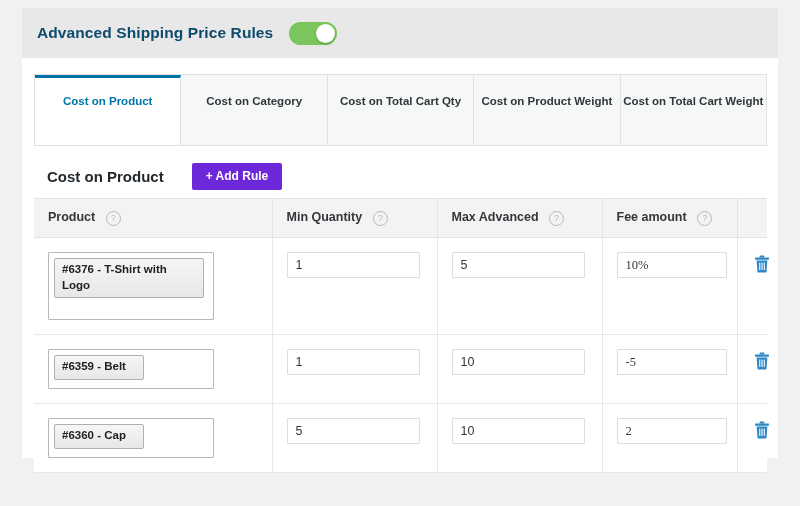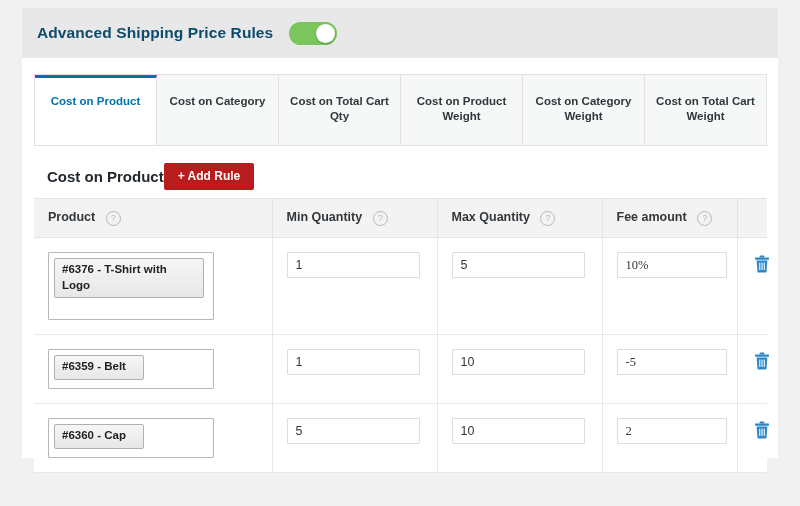--- a/index.html
+++ b/index.html
@@ -117,22 +117,22 @@
     align-items: center;
     padding-left: 13px;
     box-sizing: border-box;
   }
   .section-title {
     font-size: 15px;
     font-weight: bold;
     color: #23282d;
   }
   .add-rule-btn {
-    margin-left: 0;
-    background: #b91c1c;
+    margin-left: 28px;
+    background: #6d28d9;
     color: #ffffff;
     font-size: 12px;
     font-weight: bold;
     padding: 7px 14px 8px 14px;
     border: none;
     border-radius: 2px;
     cursor: pointer;
     font-family: "Liberation Sans", sans-serif;
     line-height: 1;
   }
@@ -258,23 +258,20 @@
         <span>Cost on Product</span>
       </div>
       <div class="tab">
         <span>Cost on Category</span>
       </div>
       <div class="tab">
         <span>Cost on Total Cart Qty</span>
       </div>
       <div class="tab">
         <span>Cost on Product Weight</span>
-      </div>
-      <div class="tab">
-        <span>Cost on Category Weight</span>
       </div>
       <div class="tab">
         <span>Cost on Total Cart Weight</span>
       </div>
     </div>
 
     <div class="section-head">
       <span class="section-title">Cost on Product</span>
       <button class="add-rule-btn">+ Add Rule</button>
     </div>
@@ -291,21 +288,21 @@
         <tr>
           <th>
             <span>Product</span>
             <span class="help-icon">?</span>
           </th>
           <th>
             <span>Min Quantity</span>
             <span class="help-icon">?</span>
           </th>
           <th>
-            <span>Max Quantity</span>
+            <span>Max Advanced</span>
             <span class="help-icon">?</span>
           </th>
           <th>
             <span>Fee amount</span>
             <span class="help-icon">?</span>
           </th>
           <th></th>
         </tr>
       </thead>
       <tbody>

